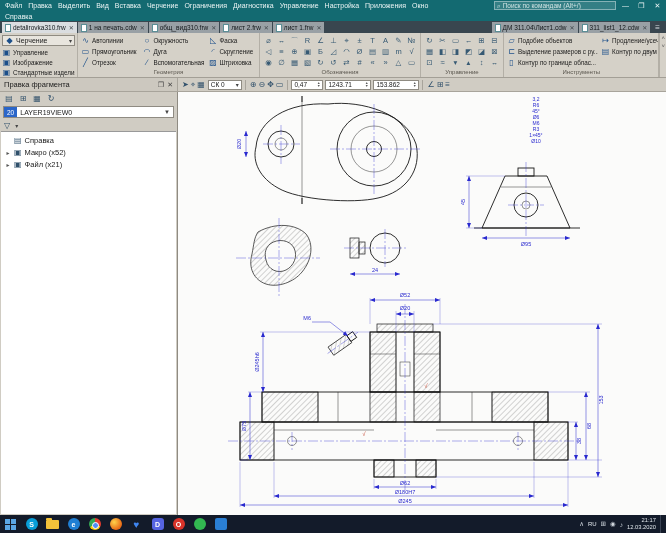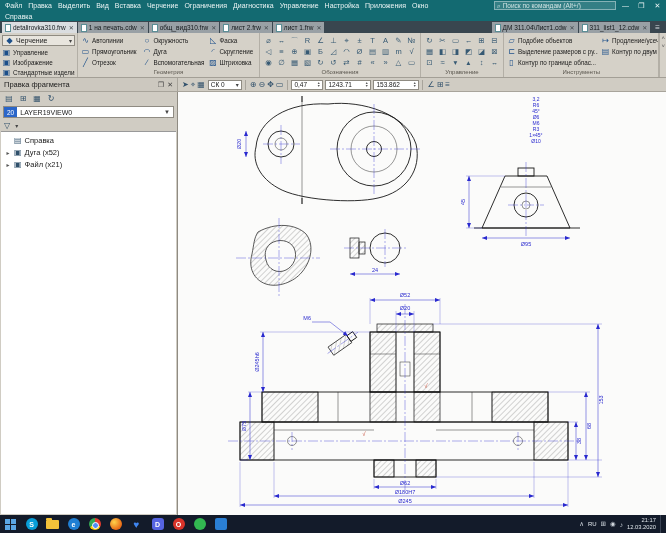--- a/index.html
+++ b/index.html
@@ -425,21 +425,21 @@
       </div>
       <div class="tree">
         <div class="tree-row">
           <span class="tw"></span>
           <span class="tree-ico">▤</span>
           <span>Справка</span>
         </div>
         <div class="tree-row">
           <span class="tw">▸</span>
           <span class="tree-ico">▣</span>
-          <span>Дуга (x52)</span>
+          <span>Макро (x52)</span>
         </div>
         <div class="tree-row">
           <span class="tw">▸</span>
           <span class="tree-ico">▣</span>
           <span>Файл (x21)</span>
         </div>
       </div>
     </div>
 
     <div class="canvas">

